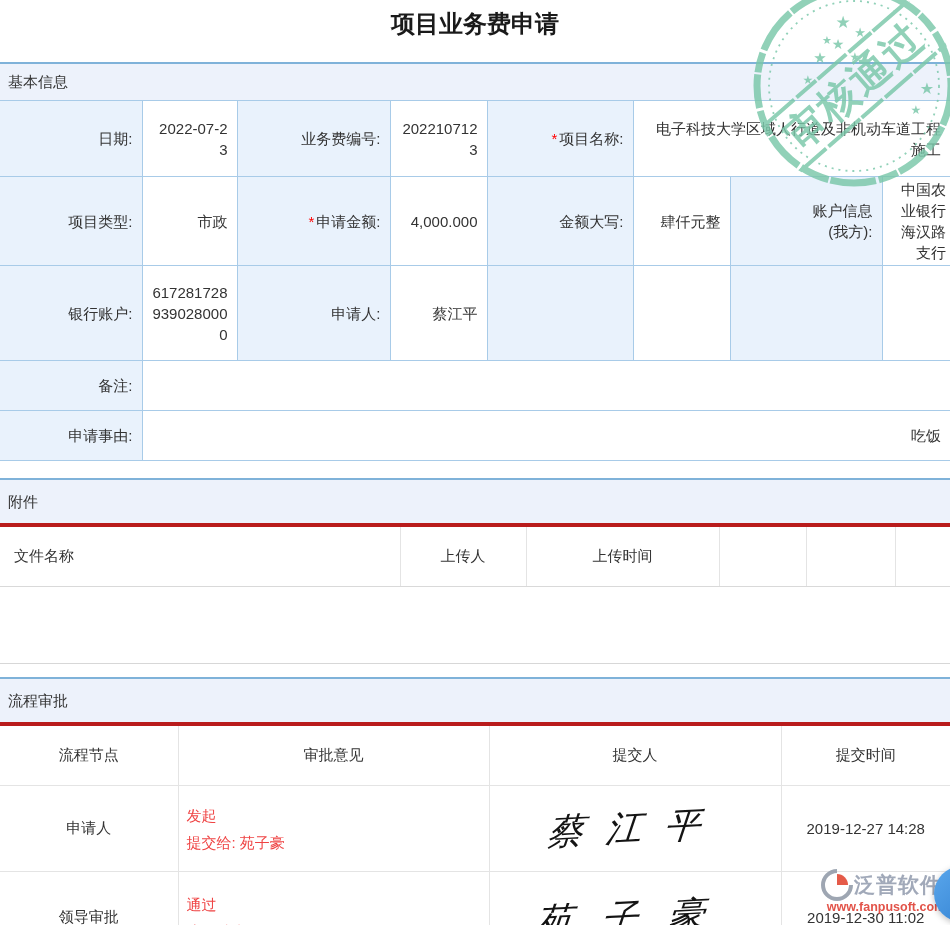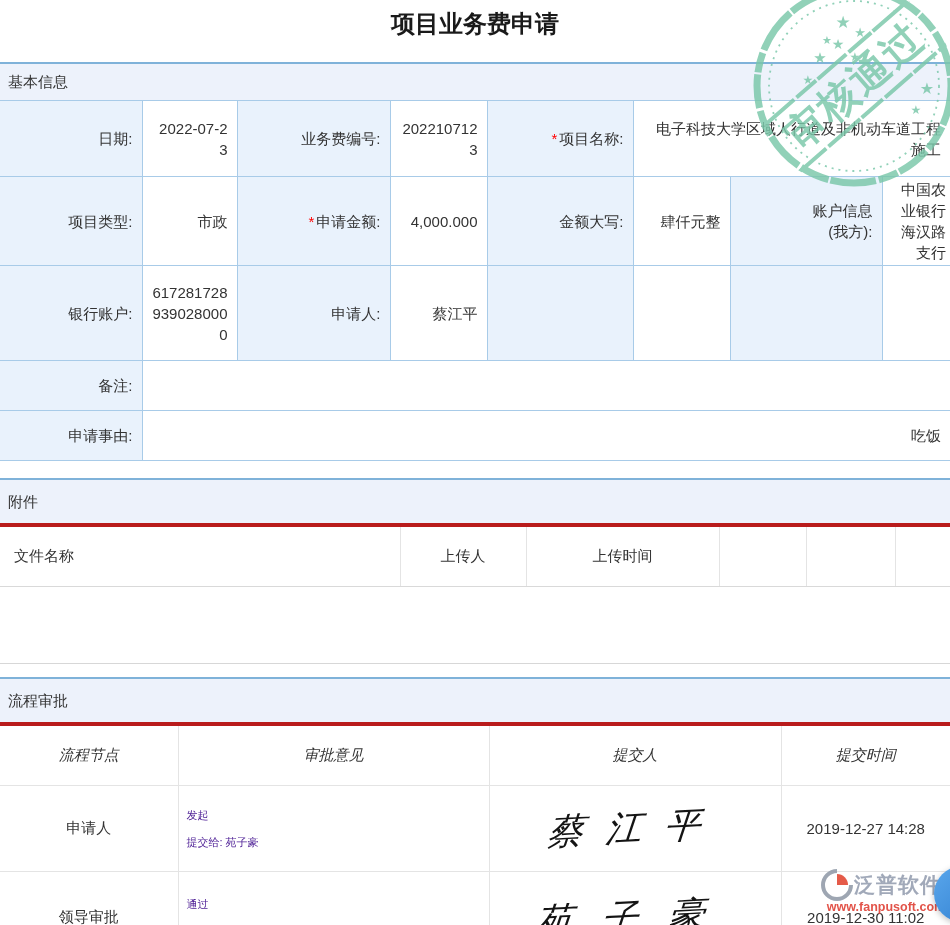--- a/index.html
+++ b/index.html
@@ -38,25 +38,25 @@
   }
   .attach td:last-child{border-right:none;}
   .attach td.first{text-align:left;padding-left:14px;}
   .attach-body{height:76px;border-bottom:1px solid #d7d7d7;background:#fff;}
   
   .appr td{
     border-right:1px solid #e4e4e4;border-bottom:1px solid #e4e4e4;
     font-size:15px;color:#333;background:#fff;text-align:center;vertical-align:middle;
   }
   .appr td:last-child{border-right:none;}
-  .appr tr.hdr td{height:57px;font-style:italic;}
+  .appr tr.hdr td{height:57px;}
   .appr tr.r1 td{height:83px;}
   .appr tr.r2 td{height:89px;border-bottom:none;}
   .appr td.op{text-align:left;padding-left:8px;}
-  .op-line{line-height:27px;font-size:11px;color:#4c1d95;}
+  .op-line{line-height:27px;font-size:15px;color:#ef4444;}
   .sig{
     display:inline-block;font-family:"DejaVu Serif","Liberation Serif",serif;
     font-style:italic;font-size:36px;color:#141414;
     transform:skewX(-8deg) rotate(-3deg);white-space:nowrap;
   }
   .sig-1{letter-spacing:22px;}
   .sig-2{letter-spacing:30px;}
   
   .stamp{position:absolute;left:744px;top:-24px;width:220px;height:220px;opacity:.82;pointer-events:none;}
   

